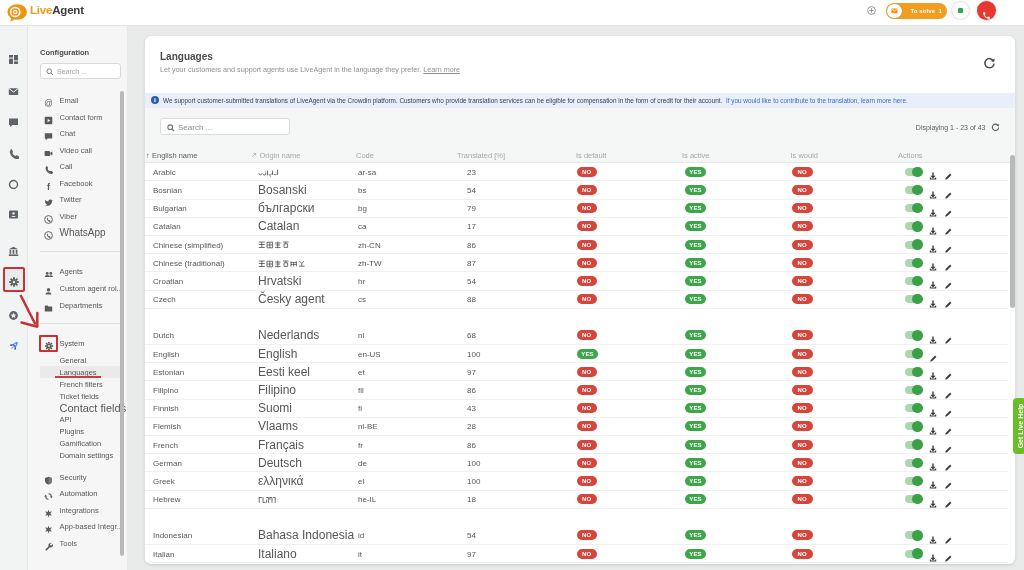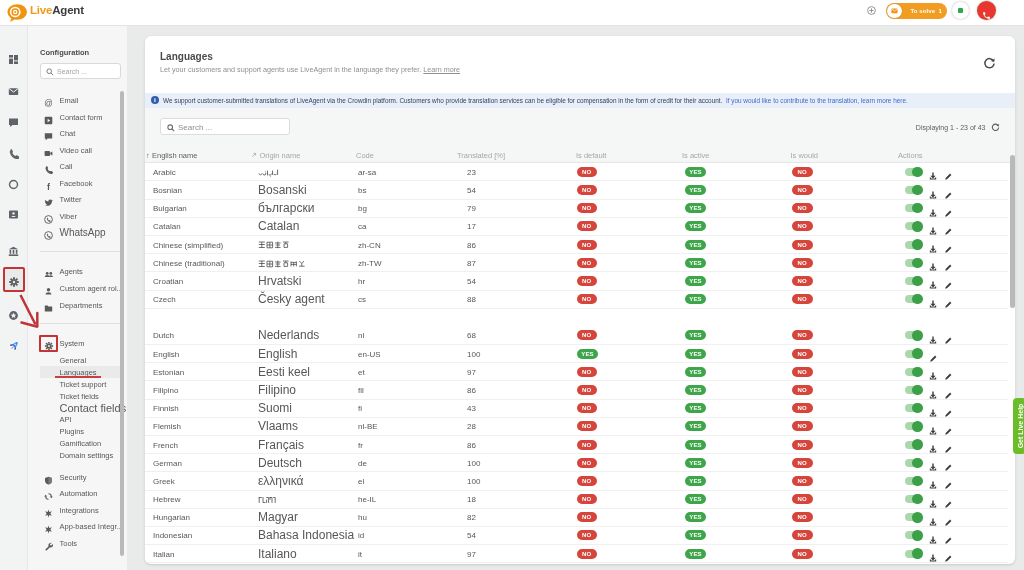--- a/index.html
+++ b/index.html
@@ -213,21 +213,21 @@
         <line x1="3.29" y1="3.29" x2="2.10" y2="2.10" stroke="#5a5a5a" stroke-width="1.64"></line>
         <line x1="5.00" y1="2.58" x2="5.00" y2="0.91" stroke="#5a5a5a" stroke-width="1.64"></line>
         <line x1="6.71" y1="3.29" x2="7.90" y2="2.10" stroke="#5a5a5a" stroke-width="1.64"></line>
         <circle cx="5" cy="5" r="2.57" fill="#5a5a5a"></circle>
         <circle cx="5" cy="5" r="1.01" fill="#f4f4f4"></circle>
       </svg></span>
     <span style="position:absolute;left:59.5px;top:50%;transform:translateY(-50%);font-size:7.5px;color:#585858;white-space:nowrap">System</span>
   </div>
 <div style="position:absolute;left:59.5px;top:360.3px;transform:translateY(-50%);font-size:7.5px;color:#585858;white-space:nowrap">General</div>
 <div style="position:absolute;left:59.5px;top:372.4px;transform:translateY(-50%);font-size:7.5px;color:#585858;white-space:nowrap">Languages</div>
-<div style="position:absolute;left:59.5px;top:384.1px;transform:translateY(-50%);font-size:7.5px;color:#585858;white-space:nowrap">Ticket support</div>
+<div style="position:absolute;left:59.5px;top:384.1px;transform:translateY(-50%);font-size:7.5px;color:#585858;white-space:nowrap">French filters</div>
 <div style="position:absolute;left:59.5px;top:395.9px;transform:translateY(-50%);font-size:7.5px;color:#585858;white-space:nowrap">Ticket fields</div>
 <div style="position:absolute;left:59.5px;top:407.6px;transform:translateY(-50%);font-size:11px;color:#585858;white-space:nowrap">Contact fields</div>
 <div style="position:absolute;left:59.5px;top:419.3px;transform:translateY(-50%);font-size:7.5px;color:#585858;white-space:nowrap">API</div>
 <div style="position:absolute;left:59.5px;top:431.1px;transform:translateY(-50%);font-size:7.5px;color:#585858;white-space:nowrap">Plugins</div>
 <div style="position:absolute;left:59.5px;top:442.8px;transform:translateY(-50%);font-size:7.5px;color:#585858;white-space:nowrap">Gamification</div>
 <div style="position:absolute;left:59.5px;top:454.5px;transform:translateY(-50%);font-size:7.5px;color:#585858;white-space:nowrap">Domain settings</div>
 <div style="position:absolute;left:0;top:468.5px;width:127px;height:16px">
     <span style="position:absolute;left:44px;top:2px;width:9px;height:9px"><svg width="9" height="9" viewBox="0 0 9 9">
         <path d="M4.5 0.8 L8 2 V4.4 C8 6.6 6.6 7.9 4.5 8.6 C2.4 7.9 1 6.6 1 4.4 V2 Z" fill="#5a5a5a"></path>
         <path d="M4.5 0.8 L8 2 V4.4 C8 6.6 6.6 7.9 4.5 8.6 Z" fill="#7a7a7a"></path>
@@ -671,39 +671,20 @@
         <span class="knob"></span>
       </span>
       <span style="position:absolute;left:784px;top:50%;margin-top:-4.5px"><svg width="8" height="9" viewBox="0 0 8 9">
           <path d="M3.3 0.6 h1.4 v3.2 h1.9 L4 6.4 L1.4 3.8 h1.9 z" fill="#3a3a3a"></path>
           <path d="M0.8 5.4 v2.2 h6.4 v-2.2 h-1.1 v1.1 h-4.2 v-1.1 z" fill="#3a3a3a"></path>
         </svg></span>
       <span style="position:absolute;left:799px;top:50%;margin-top:-4.5px"><svg width="9" height="9" viewBox="0 0 9 9">
           <path d="M1.7 6.0 L6.1 1.6 L7.4 2.9 L3.0 7.3 L1.3 7.7 Z" fill="#3a3a3a"></path>
         </svg></span>
     </div>
-<div class="row" style="top:472.72px">
-      <span class="c1">Hungarian</span>
-      <span class="c2">Magyar</span>
-      <span class="c3">hu</span>
-      <span class="c4">82</span>
-      <span style="position:absolute;left:432px;top:50%;margin-top:-5px;width:19.5px;height:10px;background:#d6453c;border-radius:5px;color:#fff;font-size:6px;font-weight:bold;text-align:center;line-height:10.5px;letter-spacing:.2px">NO</span>
-      <span style="position:absolute;left:540px;top:50%;margin-top:-5px;width:21px;height:10px;background:#3fa54a;border-radius:5px;color:#fff;font-size:6px;font-weight:bold;text-align:center;line-height:10.5px;letter-spacing:.2px">YES</span>
-      <span style="position:absolute;left:647px;top:50%;margin-top:-5px;width:20.5px;height:10px;background:#d6453c;border-radius:5px;color:#fff;font-size:6px;font-weight:bold;text-align:center;line-height:10.5px;letter-spacing:.2px">NO</span>
-      <span class="tgl">
-        <span class="knob"></span>
-      </span>
-      <span style="position:absolute;left:784px;top:50%;margin-top:-4.5px"><svg width="8" height="9" viewBox="0 0 8 9">
-          <path d="M3.3 0.6 h1.4 v3.2 h1.9 L4 6.4 L1.4 3.8 h1.9 z" fill="#3a3a3a"></path>
-          <path d="M0.8 5.4 v2.2 h6.4 v-2.2 h-1.1 v1.1 h-4.2 v-1.1 z" fill="#3a3a3a"></path>
-        </svg></span>
-      <span style="position:absolute;left:799px;top:50%;margin-top:-4.5px"><svg width="9" height="9" viewBox="0 0 9 9">
-          <path d="M1.7 6.0 L6.1 1.6 L7.4 2.9 L3.0 7.3 L1.3 7.7 Z" fill="#3a3a3a"></path>
-        </svg></span>
-    </div>
 <div class="row" style="top:490.90px">
       <span class="c1">Indonesian</span>
       <span class="c2">Bahasa Indonesia</span>
       <span class="c3">id</span>
       <span class="c4">54</span>
       <span style="position:absolute;left:432px;top:50%;margin-top:-5px;width:19.5px;height:10px;background:#d6453c;border-radius:5px;color:#fff;font-size:6px;font-weight:bold;text-align:center;line-height:10.5px;letter-spacing:.2px">NO</span>
       <span style="position:absolute;left:540px;top:50%;margin-top:-5px;width:21px;height:10px;background:#3fa54a;border-radius:5px;color:#fff;font-size:6px;font-weight:bold;text-align:center;line-height:10.5px;letter-spacing:.2px">YES</span>
       <span style="position:absolute;left:647px;top:50%;margin-top:-5px;width:20.5px;height:10px;background:#d6453c;border-radius:5px;color:#fff;font-size:6px;font-weight:bold;text-align:center;line-height:10.5px;letter-spacing:.2px">NO</span>
       <span class="tgl">
         <span class="knob"></span>

